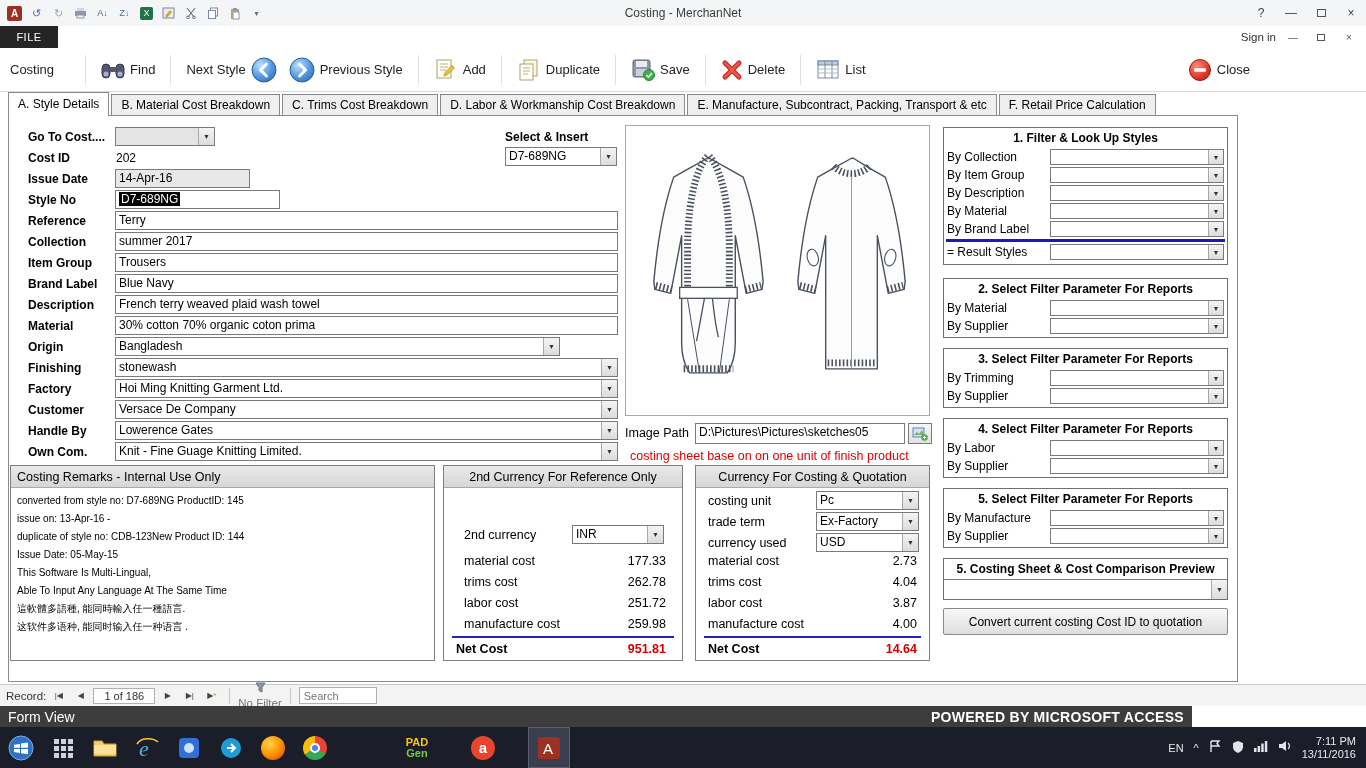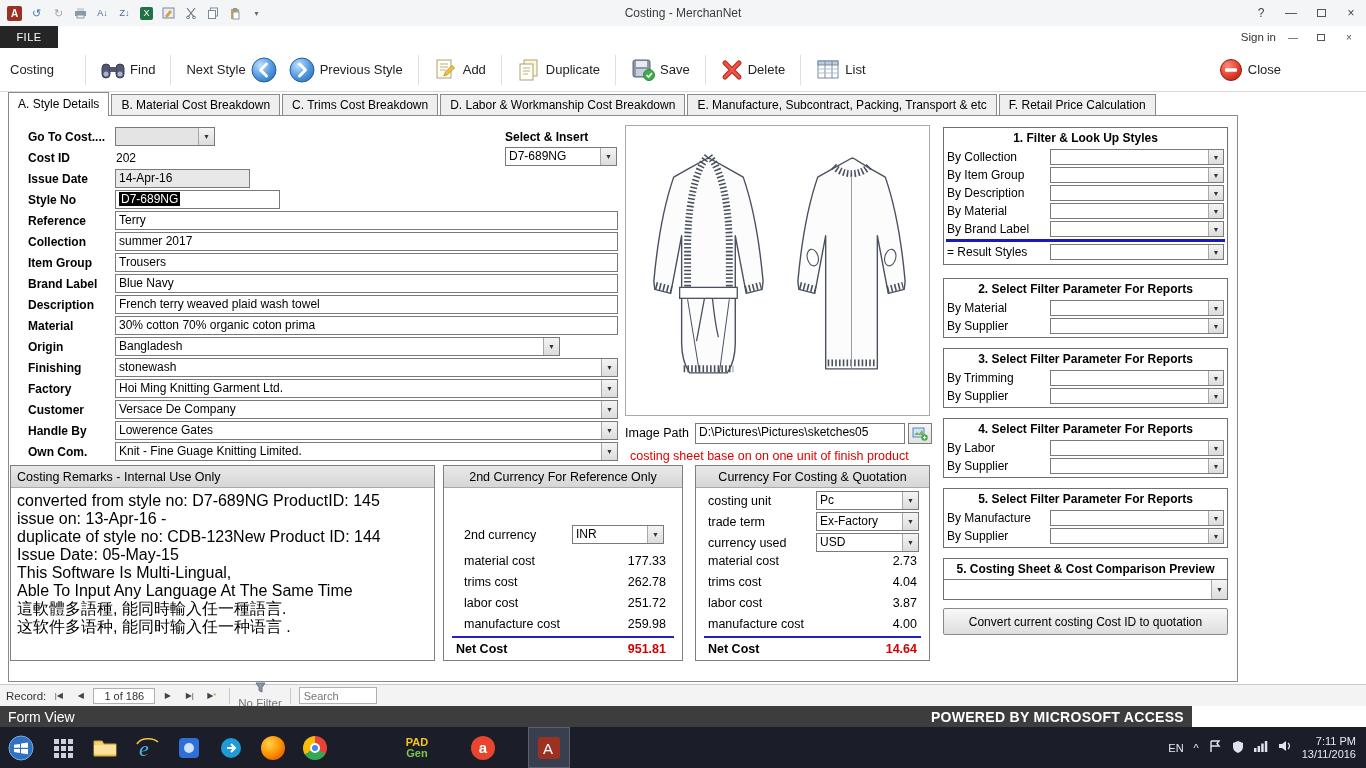--- a/index.html
+++ b/index.html
@@ -47,21 +47,21 @@
   .combo .ctext { flex:1; padding:1px 3px; font-size:12px; overflow:hidden; white-space:nowrap; }
   .combo .cbtn { width:16px; background:linear-gradient(#f4f4f4,#dcdcdc); border-left:1px solid #a8a8a8; display:flex; align-items:center; justify-content:center; font-size:7px; color:#333; flex:none; }
   .sel-text { background:#000; color:#fff; padding:0 2px; }
 
   .sketchbox { left:625px; top:9px; width:305px; height:291px; border:1px solid #a9a9a9; background:#fff; }
   .rednote { color:#e00000; font-size:12.5px; white-space:nowrap; }
 
   .gbox { border:1px solid #7f7f7f; background:#fff; }
   .gbox-h { height:22px; background:linear-gradient(#e9e9e9,#d6d6d6); border-bottom:1px solid #aaa; font-size:12.5px; display:flex; align-items:center; }
   .gbox-h.center { justify-content:center; }
-  .remark-line { font-size:16px; line-height:18px; white-space:nowrap; overflow:hidden; }
+  .remark-line { font-size:10px; line-height:18px; white-space:nowrap; overflow:hidden; }
   .cost-label { font-size:12.5px; white-space:nowrap; }
   .cost-val { font-size:12.5px; text-align:right; }
   .netline { height:2px; background:#2222c0; }
   .netlabel { font-weight:bold; font-size:12.5px; }
   .netval { font-weight:bold; font-size:12.5px; color:#d40000; text-align:right; }
 
   .fsec { left:943px; width:285px; border:1px solid #6f6f6f; background:#fff; }
   .fsec-h { height:20px; line-height:20px; text-align:center; font-weight:bold; font-size:12px; }
   .fsrow { display:flex; align-items:center; height:18px; padding:0 3px; }
   .fsrow .fslabel { font-size:12px; white-space:nowrap; }
@@ -280,21 +280,21 @@
             <rect x="2" y="2" width="20" height="4" fill="#b8cce4" stroke="#7a8aa0"></rect>
             <line x1="9" y1="2" x2="9" y2="19" stroke="#7a8aa0"></line>
             <line x1="16" y1="2" x2="16" y2="19" stroke="#7a8aa0"></line>
             <line x1="2" y1="10" x2="22" y2="10" stroke="#aebdd0"></line>
             <line x1="2" y1="14" x2="22" y2="14" stroke="#aebdd0"></line>
           </svg>
       </span>
       <span>List</span>
     </div>
 
-    <div class="rbtn" style="margin-left:auto;margin-right:69px;">
+    <div class="rbtn" style="margin-left:auto;margin-right:100px;">
       <span class="ric">
         <svg width="24" height="24" viewBox="0 0 24 24">
             <circle cx="12" cy="12" r="10.5" fill="url(#gradRed)" stroke="#8f1f14"></circle>
             <rect x="6" y="10.3" width="12" height="3.4" rx="1" fill="#fff"></rect>
           </svg>
       </span>
       <span>Close</span>
     </div>
   </div>
 

